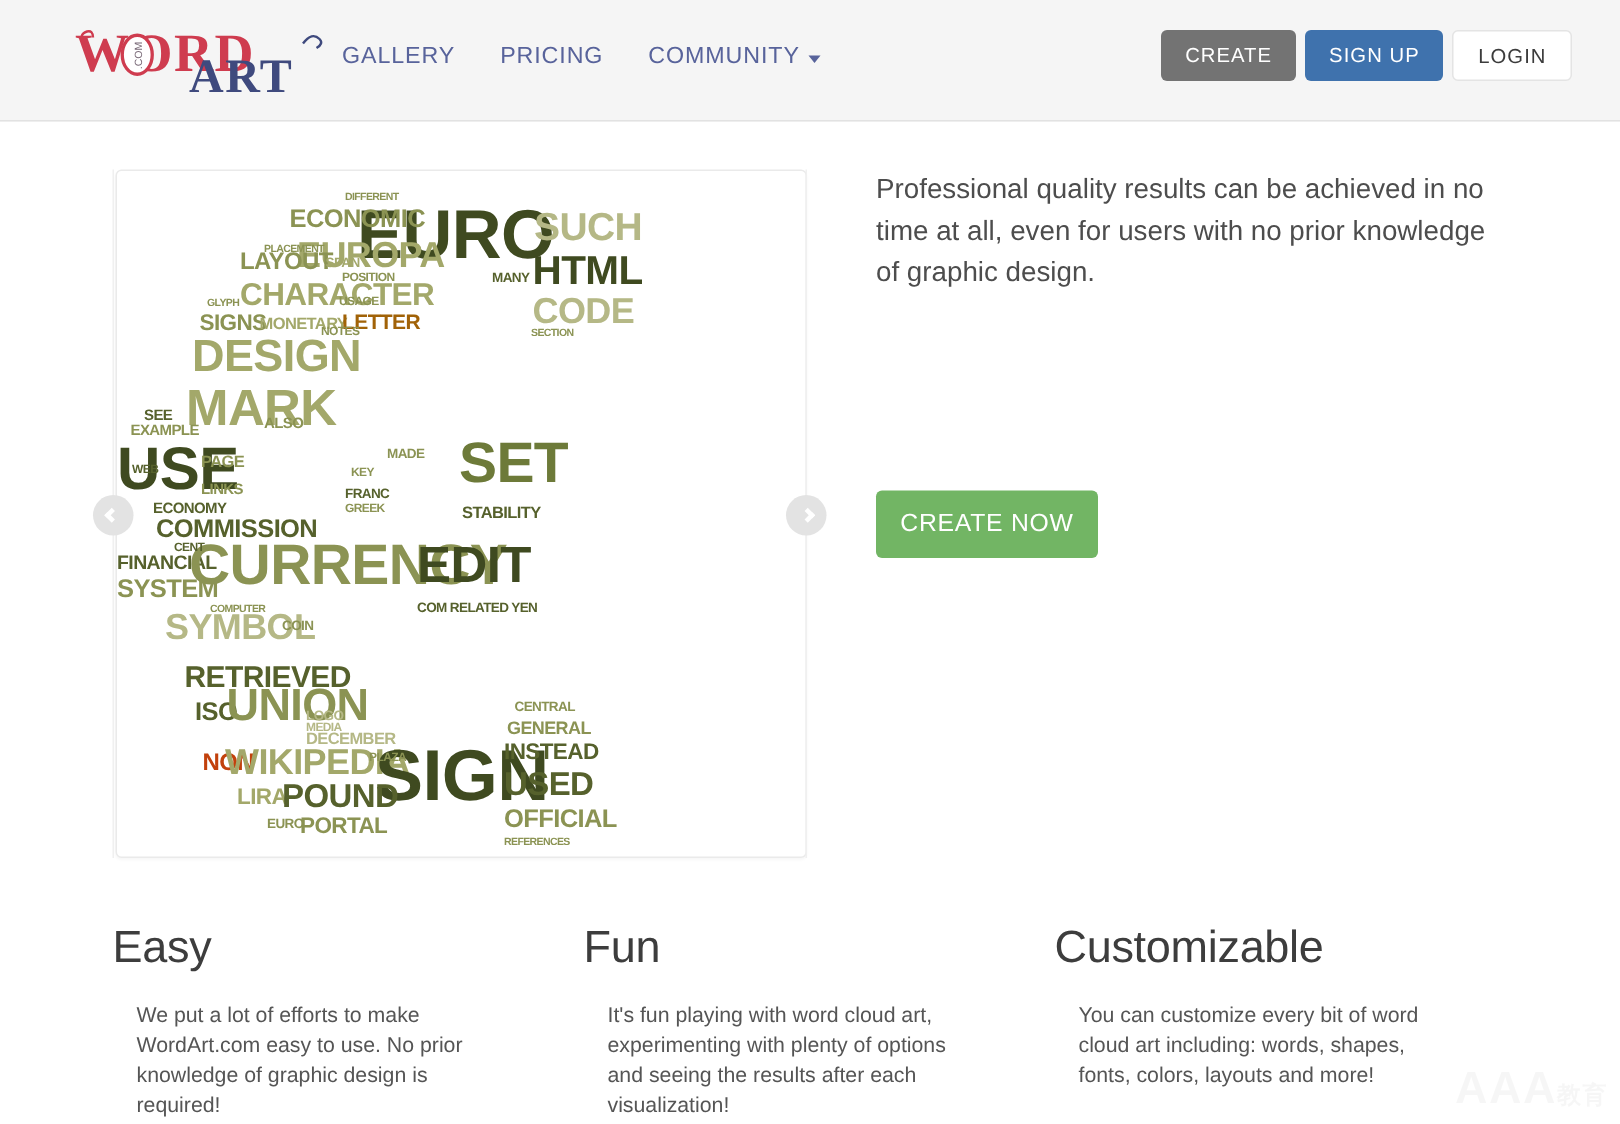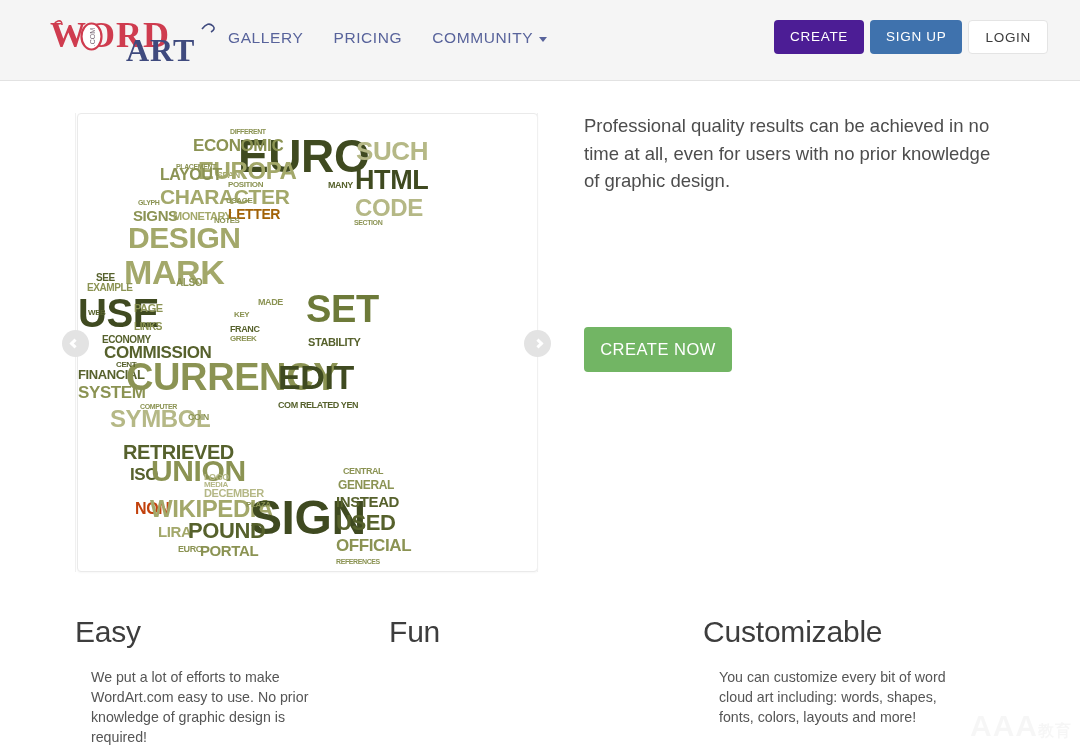--- a/index.html
+++ b/index.html
@@ -72,21 +72,21 @@
     border-radius: 4px;
     font-family: "Liberation Sans", sans-serif;
     font-size: 13.5px;
     letter-spacing: 0.7px;
     padding: 0 16px;
     height: 34px;
     line-height: 34px;
     cursor: pointer;
     white-space: nowrap;
   }
-  .btn-create { background: #4c1d95; color: #ffffff; }
+  .btn-create { background: #737373; color: #ffffff; }
   .btn-signup { background: #3f72ad; color: #ffffff; }
   .btn-login  { background: #ffffff; color: #3c3c3c; border: 1px solid #e4e4e4; }
 
   
   .carousel {
     position: absolute;
     left: 77px;
     top: 113px;
     width: 461px;
     height: 459px;
@@ -333,20 +333,21 @@
 </div>
 <button class="btn-create-now">CREATE NOW</button>
 
 <div class="features">
   <div class="feature">
     <h3>Easy</h3>
     <p>We put a lot of efforts to make WordArt.com easy to use. No prior knowledge of graphic design is required!</p>
   </div>
   <div class="feature">
     <h3>Fun</h3>
+    <p>It's fun playing with word cloud art, experimenting with plenty of options and seeing the results after each visualization!</p>
   </div>
   <div class="feature">
     <h3>Customizable</h3>
     <p>You can customize every bit of word cloud art including: words, shapes, fonts, colors, layouts and more!</p>
   </div>
 </div>
 
 <div class="watermark">
   <span>AAA</span><small>教育</small>
 </div>

